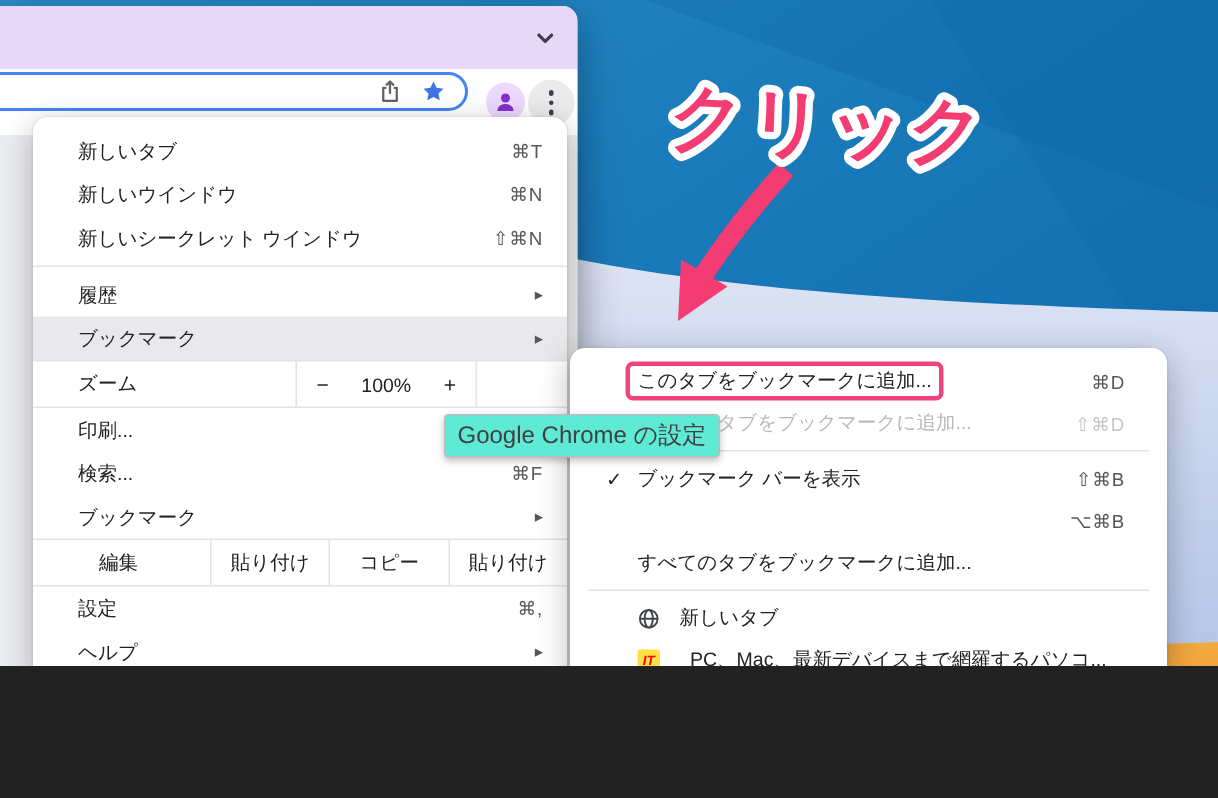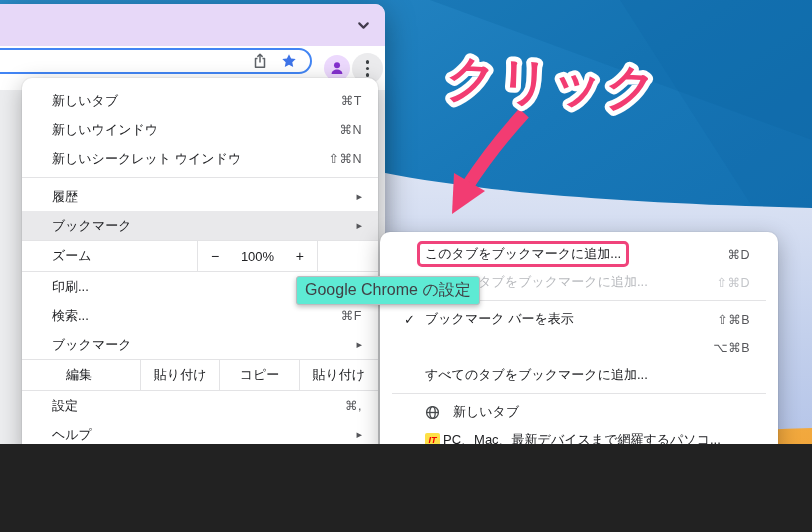--- a/index.html
+++ b/index.html
@@ -54,21 +54,21 @@
   
   .smi{position:relative;display:flex;align-items:center;height:28px;padding:0 16px 0 33px;
        font-size:13px;color:#202124;white-space:nowrap;cursor:default;}
   .smi .sc{margin-left:auto;font-size:12.5px;color:#55565a;letter-spacing:.5px;}
   .smi.dis{color:#b7b9bd;}
   .smi.dis .sc{color:#c3c5c9;}
   .checkmark{position:absolute;left:12px;font-size:13px;color:#1f2023;}
   .hlbox{display:inline-block;border:3px solid #f0437b;border-radius:5px;
          padding:1px 5px;margin-left:-8px;}
   .ric{width:15px;height:15px;margin-right:13px;flex:none;}
-  .itfav{width:15px;height:15px;margin-right:3px;flex:none;background:#fde047;border-radius:2px;
+  .itfav{width:15px;height:15px;margin-right:20px;flex:none;background:#fde047;border-radius:2px;
          color:#f40000;font-size:9px;font-weight:bold;font-style:italic;
          display:flex;align-items:center;justify-content:center;}
   
   .tooltip{position:absolute;left:296px;top:276px;z-index:30;white-space:nowrap;
            background:#5eead4;border:1px solid #bcbcbf;border-radius:3px;padding:3px 8px;
            font-size:16px;color:#404045;box-shadow:0 2px 5px rgba(0,0,0,.25);}
   .annot{position:absolute;inset:0;z-index:40;pointer-events:none;}
   .annot text{stroke:#fff;stroke-width:10px;paint-order:stroke;stroke-linejoin:round;
               font-weight:bold;font-size:50px;letter-spacing:2px;
               font-family:"Liberation Sans",sans-serif;}

